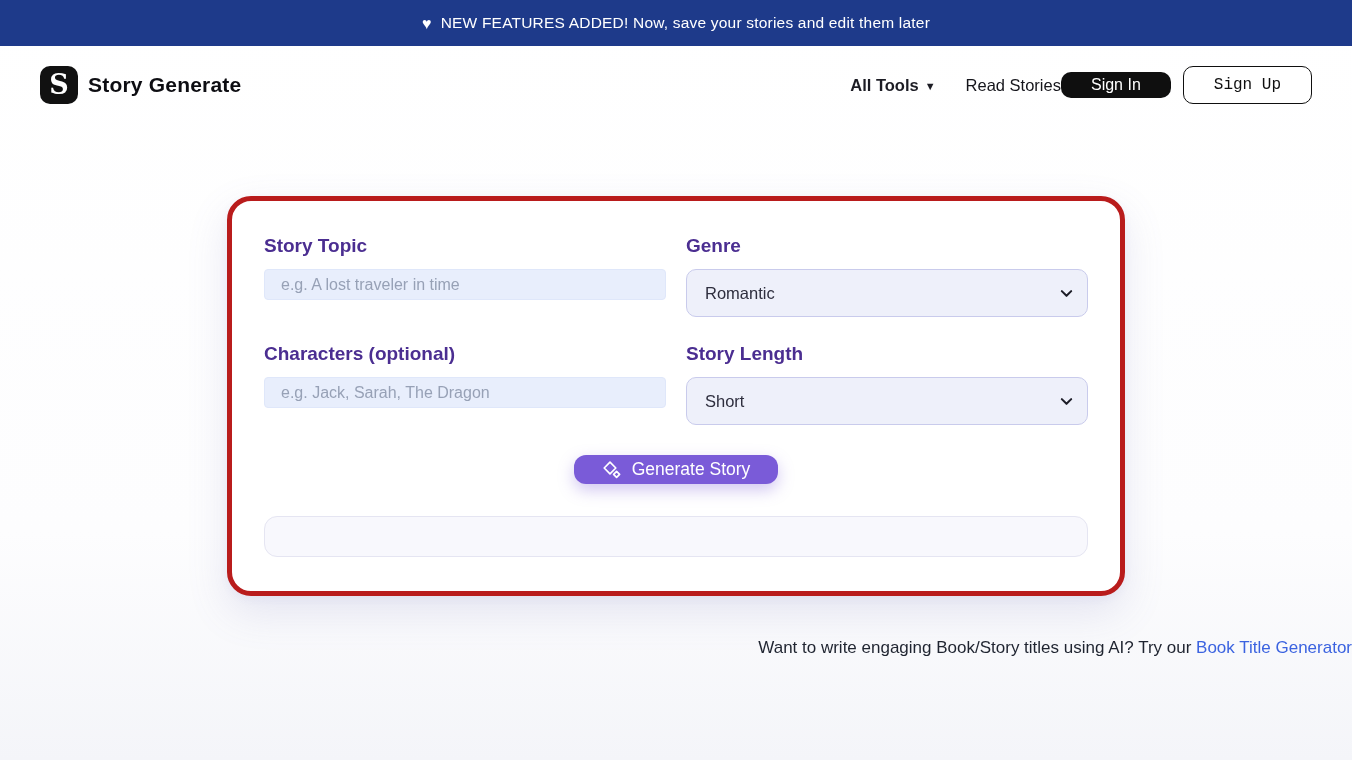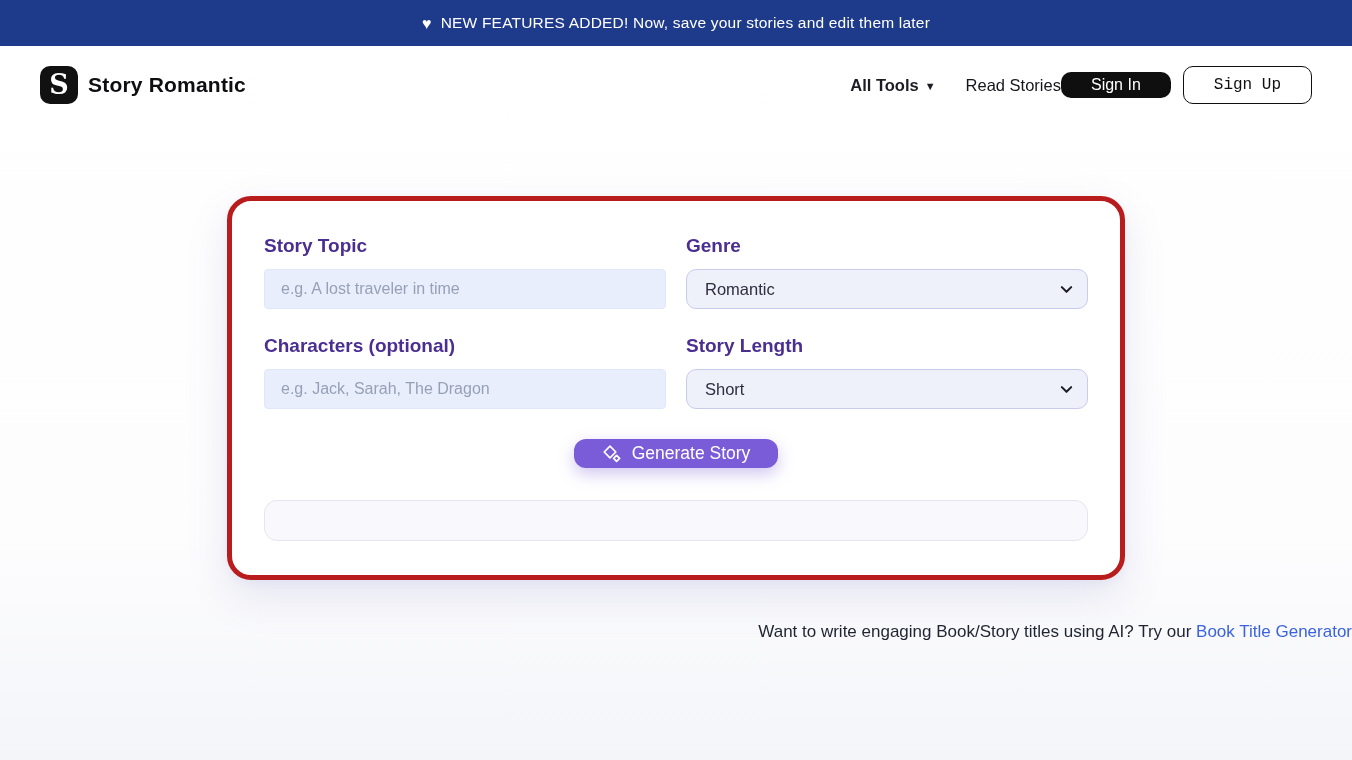--- a/index.html
+++ b/index.html
@@ -47,27 +47,27 @@
     box-shadow: 0 16px 40px rgba(110, 110, 180, 0.16), 0 3px 8px rgba(110,110,180,0.06);
     padding: 34px 32px;
   }
   .grid {
     display: grid; grid-template-columns: 1fr 1fr; column-gap: 20px; row-gap: 26px;
   }
   .field label {
     display: block; font-size: 19px; font-weight: 700; color: #4b2e91; margin-bottom: 12px;
   }
   .text-input {
-    width: 100%; height: 40px; background: #e8eefc; border: 1px solid #dfe7fa;
+    width: 100%; height: 31px; background: #e8eefc; border: 1px solid #dfe7fa;
     border-radius: 4px; padding: 0 16px; font-size: 16px; font-family: inherit; color: #333a4a;
   }
   .text-input::placeholder { color: #97a1b6; }
   .select-wrap { position: relative; }
   .select-wrap select {
-    width: 100%; height: 40px; background: #eef0fa; border: 1px solid #c9cbec;
+    width: 100%; height: 48px; background: #eef0fa; border: 1px solid #c9cbec;
     border-radius: 10px; padding: 0 40px 0 18px; font-size: 16.5px; font-family: inherit;
     color: #2e2e3e; appearance: none; -webkit-appearance: none; cursor: pointer;
   }
   .select-wrap .chev {
     position: absolute; right: 14px; top: 50%; transform: translateY(-50%);
     pointer-events: none; display: flex;
   }
   .btn-row { margin-top: 30px; text-align: center; }
   .generate {
     background: #7a5bd8; color: #ffffff; border: none; border-radius: 12px;
@@ -91,21 +91,21 @@
 </div>
 
 <header>
   <div class="brand">
     <span style="display:flex;">
       <svg width="38" height="38" viewBox="0 0 38 38">
         <rect width="38" height="38" rx="10" fill="#111111"></rect>
         <text x="19" y="28" text-anchor="middle" font-family="DejaVu Serif, serif" font-size="27" font-weight="bold" fill="#ffffff">S</text>
       </svg>
     </span>
-    <span class="brand-name">Story Romantic</span>
+    <span class="brand-name">Story Generate</span>
   </div>
   <nav>
     <div class="all-tools">
       <span>All Tools</span>
       <span class="caret">▼</span>
     </div>
     <a class="nav-link">Read Stories</a>
     <button class="btn-dark">Sign In</button>
     <button class="btn-outline">Sign Up</button>
   </nav>

